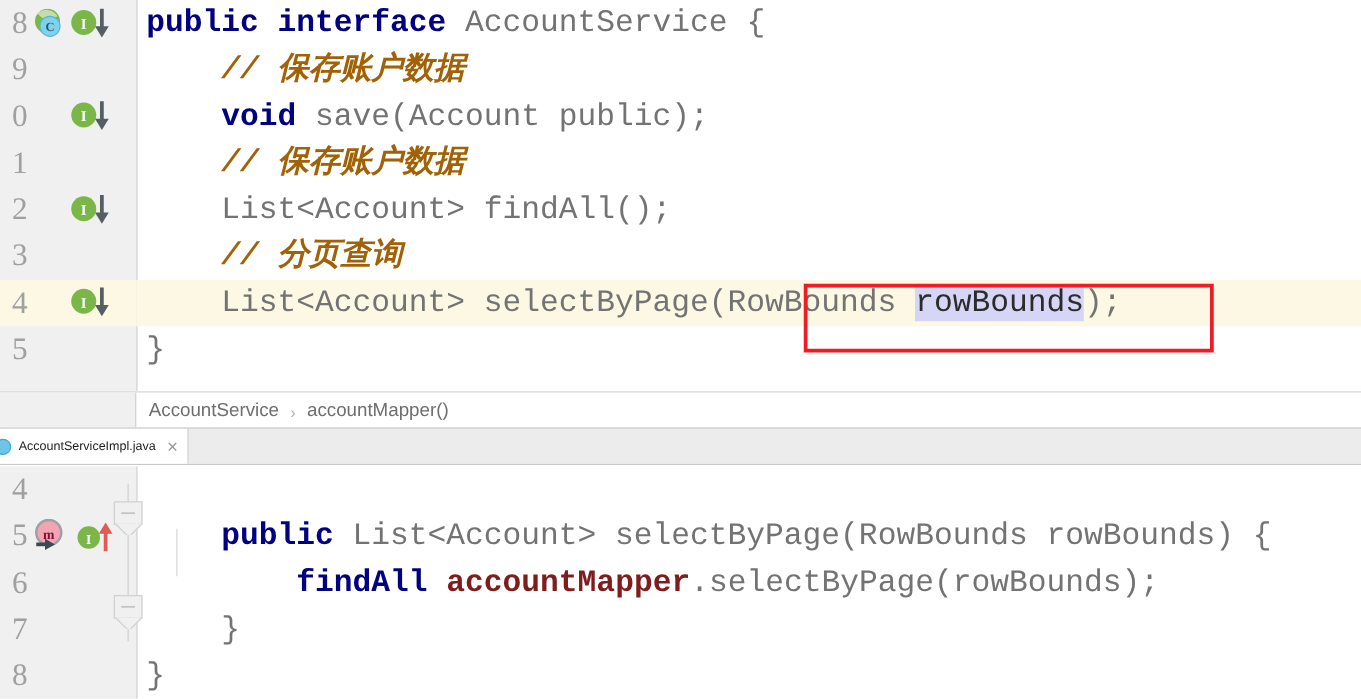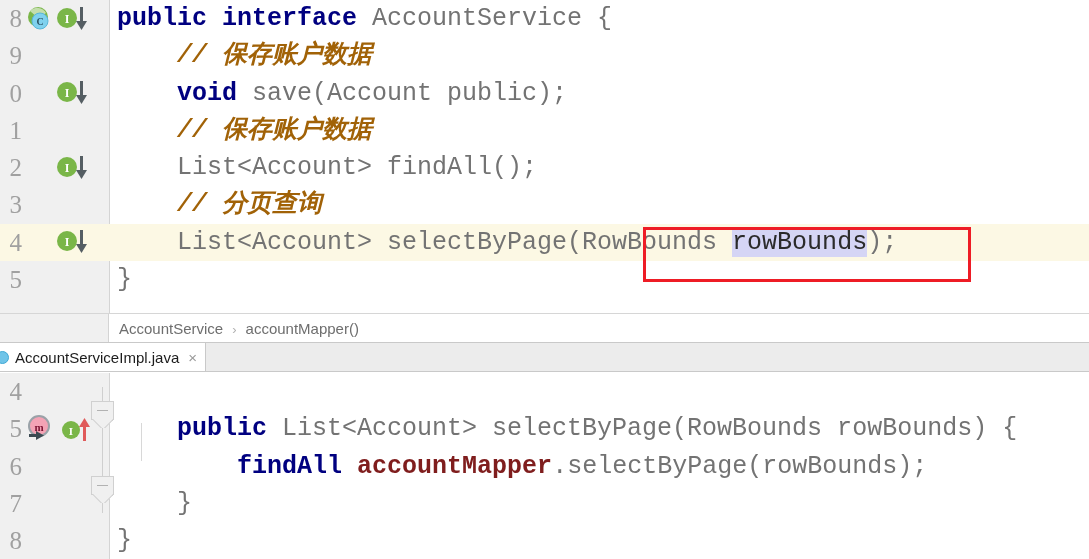--- a/index.html
+++ b/index.html
@@ -66,21 +66,21 @@
   .tab{
     display:flex;align-items:center;background:#ffffff;
     border-right:1px solid #c9c9c9;
     padding:0 8px 0 6px;height:100%;box-sizing:border-box;
   }
   .tab-icon{
     width:13px;height:13px;border-radius:50%;background:#6fc4e8;
     border:1px solid #3fa8d4;box-sizing:border-box;
     margin-left:-10px;margin-right:6px;flex:none;
   }
-  .tab-label{font-family:"Liberation Sans", sans-serif;font-size:15px;color:#1c1c1c;}
+  .tab-label{font-family:"Liberation Sans", sans-serif;font-size:10px;color:#1c1c1c;}
   .tab-close{margin-left:9px;font-size:15px;color:#9a9a9a;line-height:1;}
   .tab-rest{flex:1;background:#ececec;}
 
   
   .foldcol{position:absolute;left:97px;top:0;bottom:0;width:12px;}
   .foldline{position:absolute;left:5px;width:1px;background:#cfcfcf;}
   .foldmark{
     position:absolute;left:0;width:23px;height:19px;
     background:#f0f0f0;border:1px solid #d0d0d0;box-sizing:border-box;
     margin-left:-6px;

